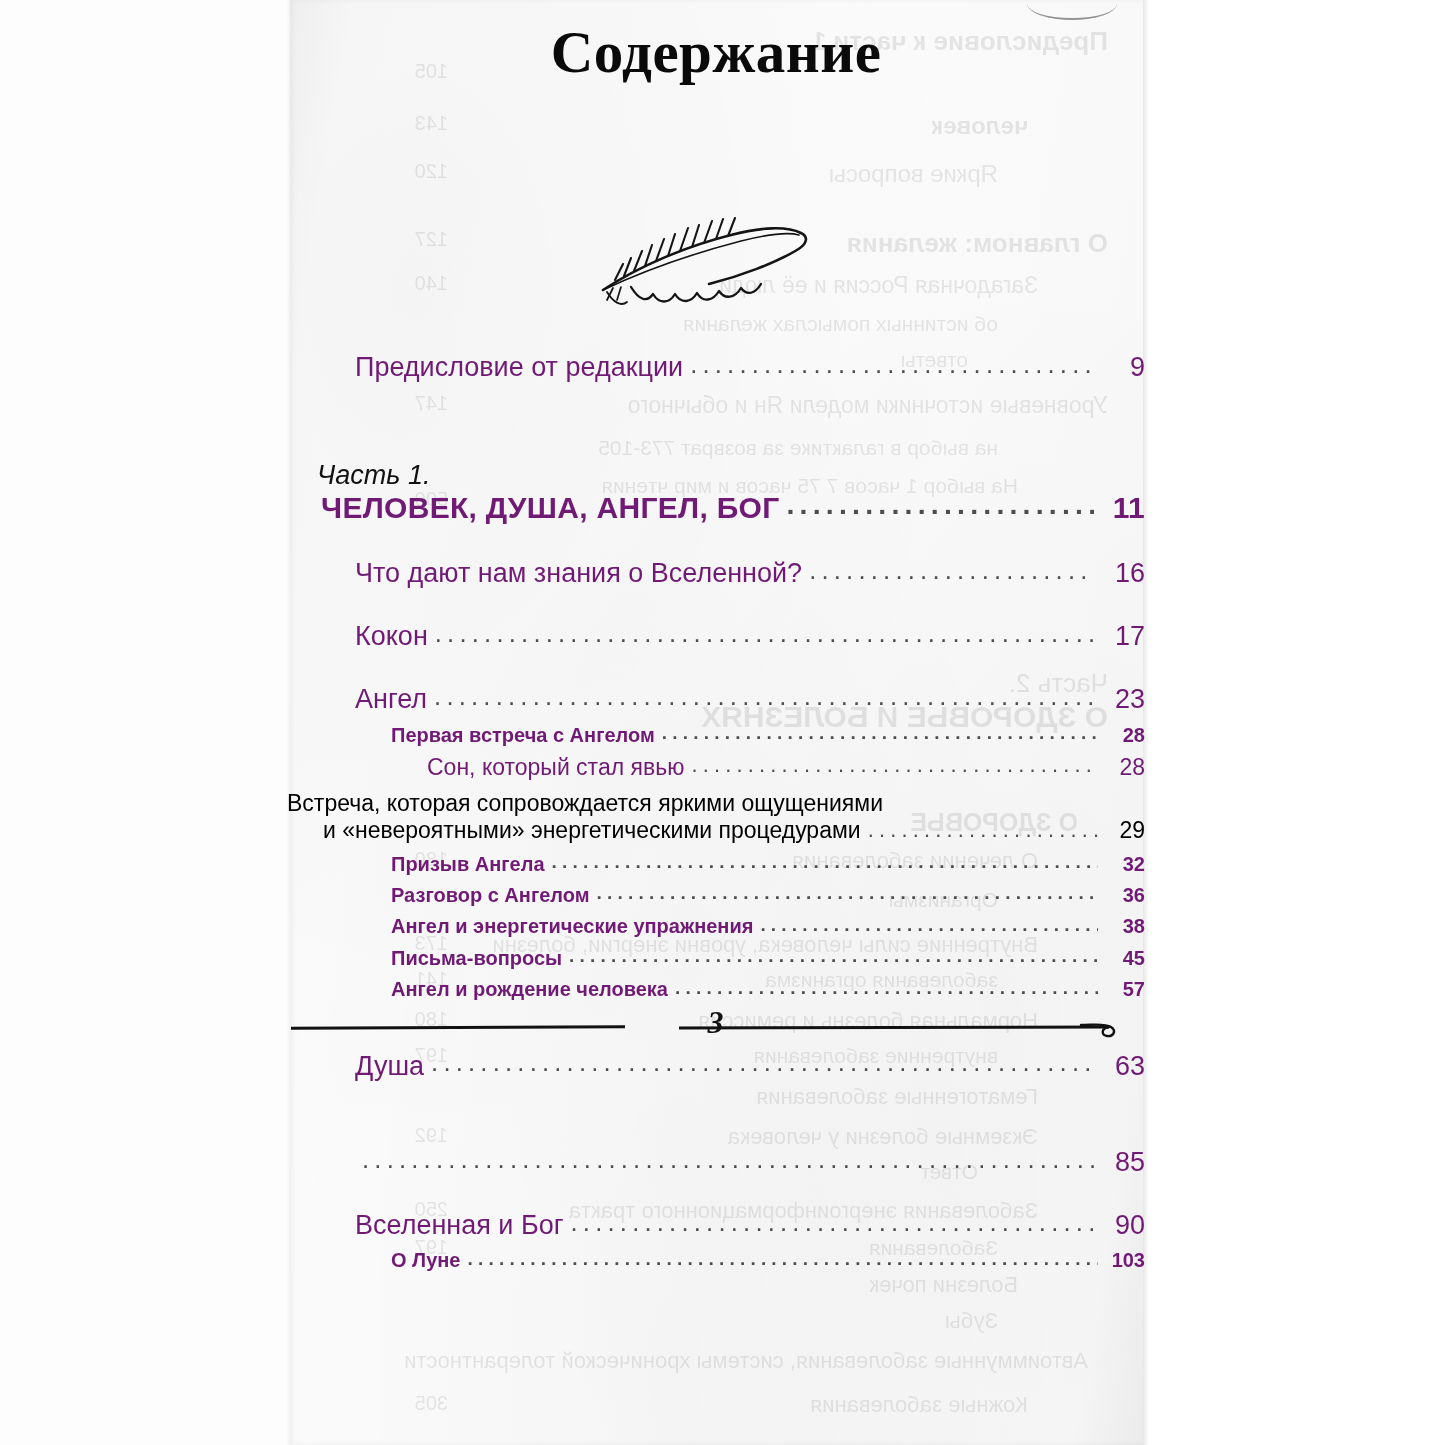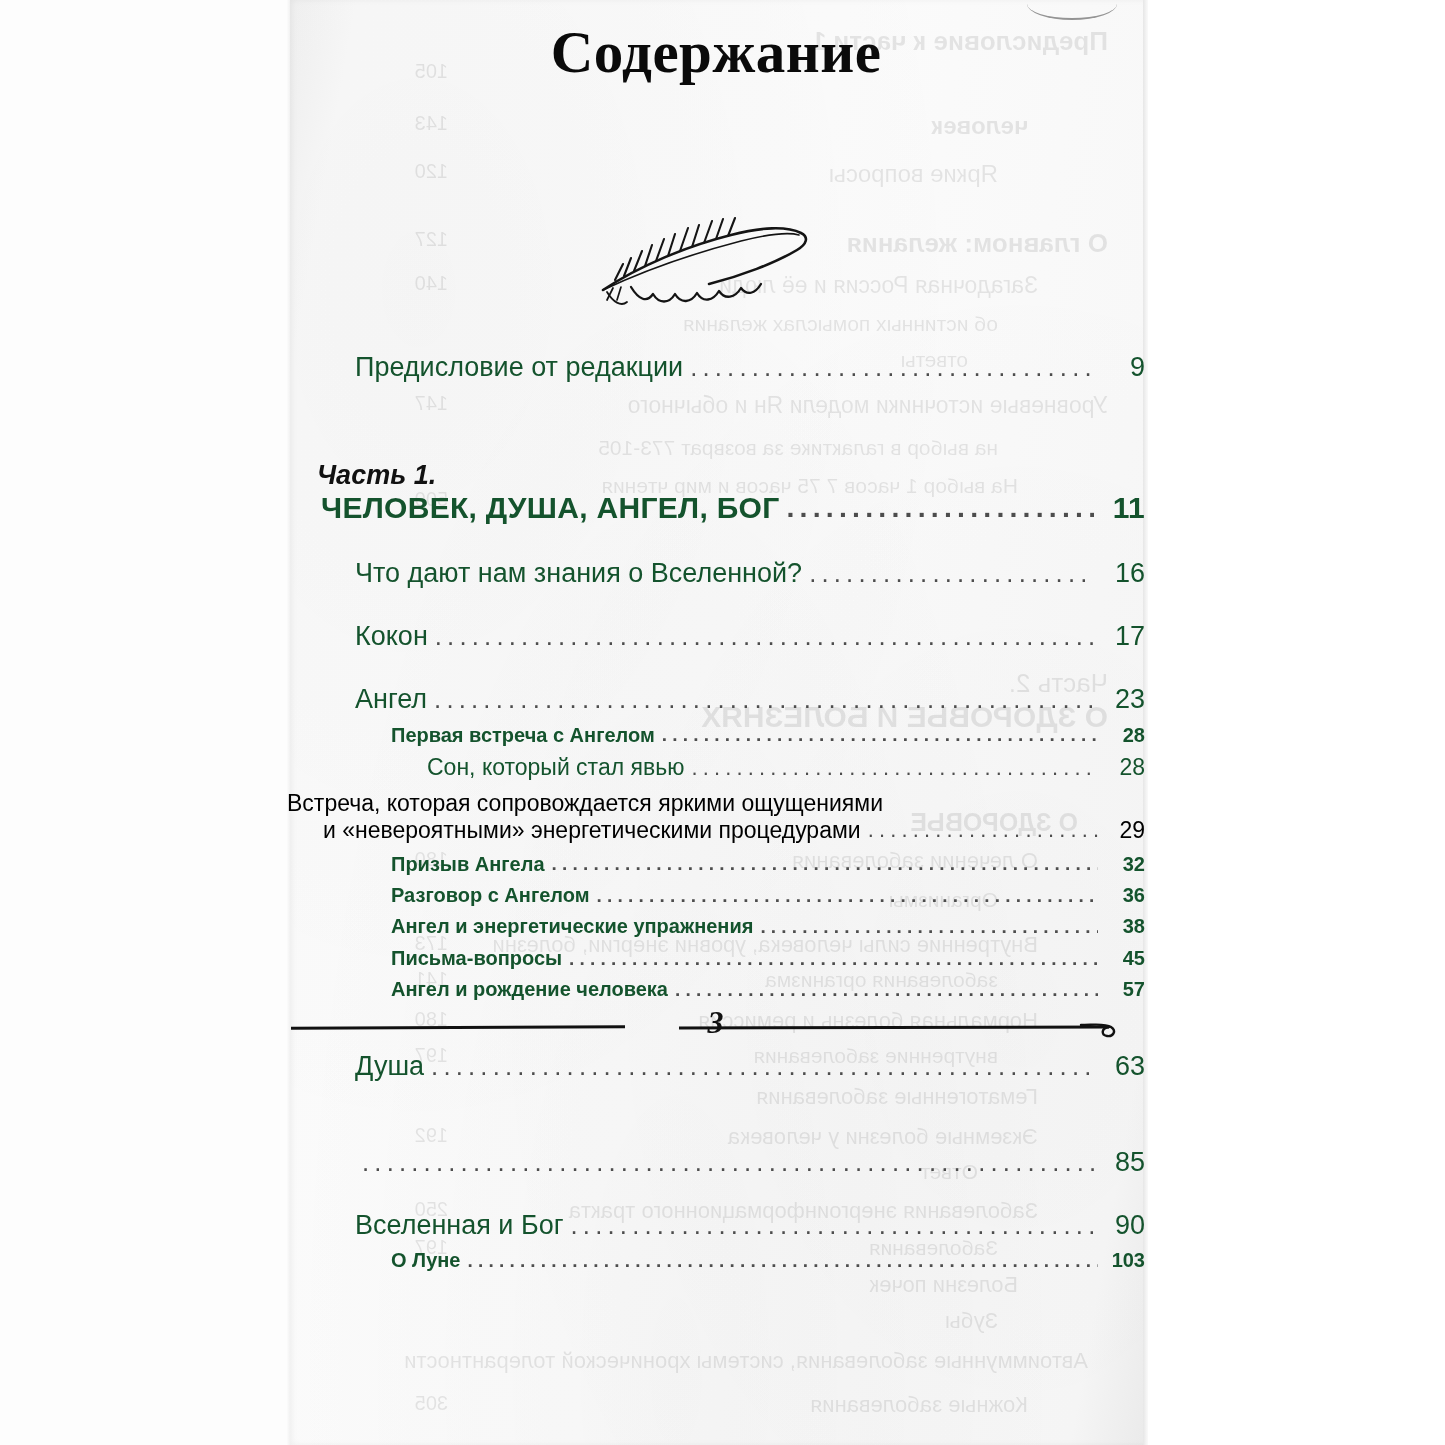--- a/index.html
+++ b/index.html
@@ -87,22 +87,22 @@
   }
 
   
   #toc{
     position:absolute;
     left:0;top:352px;
     width:858px;
   }
   .row{
     display:flex;
-    align-items:flex-end;
-    color:#14532d;
+    align-items:flex-start;
+    color:#701a75;
     line-height:1.12;
   }
   .txt{white-space:nowrap;}
   .lead{
     flex:1 1 auto;
     min-width:8px;
     overflow:hidden;
     height:1em;
     position:relative;
     margin:0 5px 0 7px;
@@ -119,21 +119,21 @@
     white-space:nowrap;
     text-align:right;
     font-variant-numeric:tabular-nums;
   }
 
   
   .lvl0{ font-size:27px; font-weight:normal; margin-left:68px; }
   .lvl0 .pg{min-width:46px;}
 
   .part-label{
-    font-size:27px; font-style:italic; font-weight:bold;
+    font-size:27px; font-style:italic; font-weight:normal;
     margin-left:30px; color:#111;
   }
   .part-title{
     font-size:30px; font-weight:bold; letter-spacing:.3px;
     margin-left:34px;
   }
   .part-title .pg{min-width:46px;font-weight:bold;}
 
   .lvl1{ font-size:27px; font-weight:normal; margin-left:68px; }
   .lvl1 .pg{min-width:46px;}

